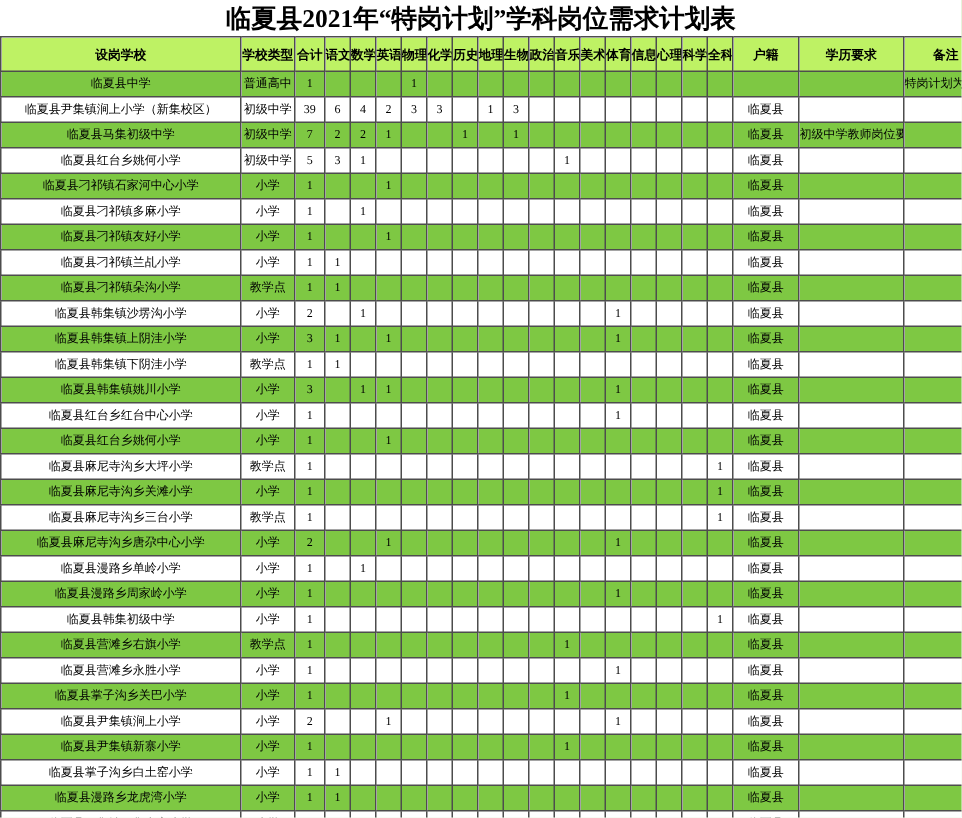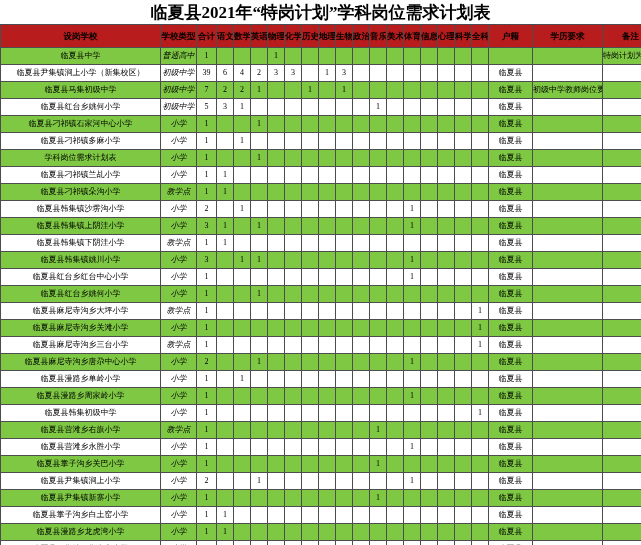--- a/index.html
+++ b/index.html
@@ -42,34 +42,34 @@
     font-family:"Liberation Serif","DejaVu Serif",serif;
     color:#000;
     text-align:center;
     vertical-align:middle;
     height:16px;
     line-height:1.05;
     overflow:hidden;
     white-space:nowrap;
   }
   table.grid thead th{
-    background:#b91c1c;
+    background:#bef264;
     font-weight:700;
     height:22px;
     font-size:8.5px;
     margin-top:48px;
   }
   th.vert{
     font-size:8px;
     line-height:0.95;
     padding:0;
   }
   th.vert span{display:block;}
   td.school{ font-size:8.5px; }
-  td.type{ font-size:8.5px;font-style:italic; }
+  td.type{ font-size:8.5px; }
   td.num{ font-size:8px; font-family:"Liberation Serif","DejaVu Serif",serif;}
   td.hukou{ font-size:8.5px; }
   td.edu{ font-size:3.4px; color:#111; line-height:1.1; white-space:normal; }
   td.remark{ font-size:3.4px; color:#111; line-height:1.1; white-space:normal; }
   tr.alt td{ background:#7ec843; }
   tr.norm td{ background:#ffffff; }
 </style>
 </head>
 <body>
 
@@ -301,21 +301,21 @@
           <td class="num"></td>
           <td class="num"></td>
           <td class="num"></td>
           <td class="num"></td>
           <td class="num"></td>
           <td class="hukou">临夏县</td>
           <td class="edu"></td>
           <td class="remark"></td>
         </tr>
         <tr class="alt">
-          <td class="school">学科岗位需求计划表</td>
+          <td class="school">临夏县刁祁镇友好小学</td>
           <td class="type">小学</td>
           <td class="num">1</td>
           <td class="num"></td>
           <td class="num"></td>
           <td class="num">1</td>
           <td class="num"></td>
           <td class="num"></td>
           <td class="num"></td>
           <td class="num"></td>
           <td class="num"></td>

